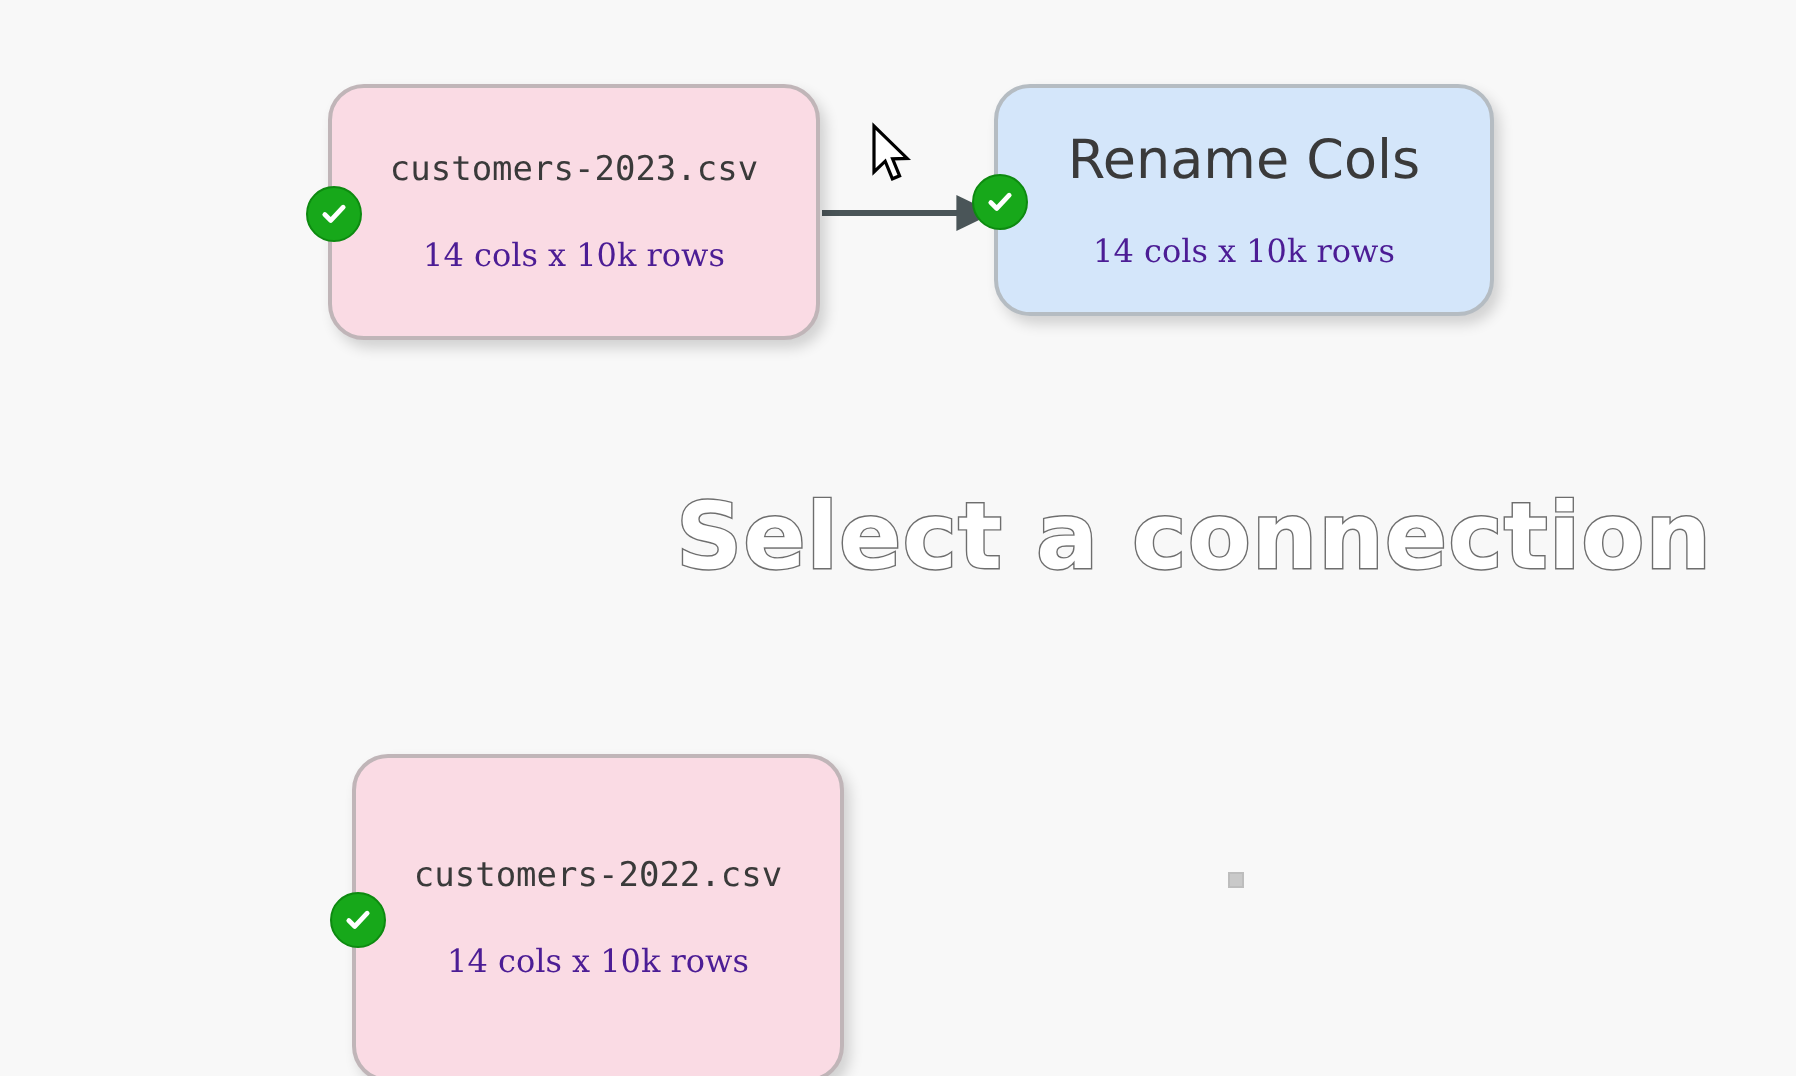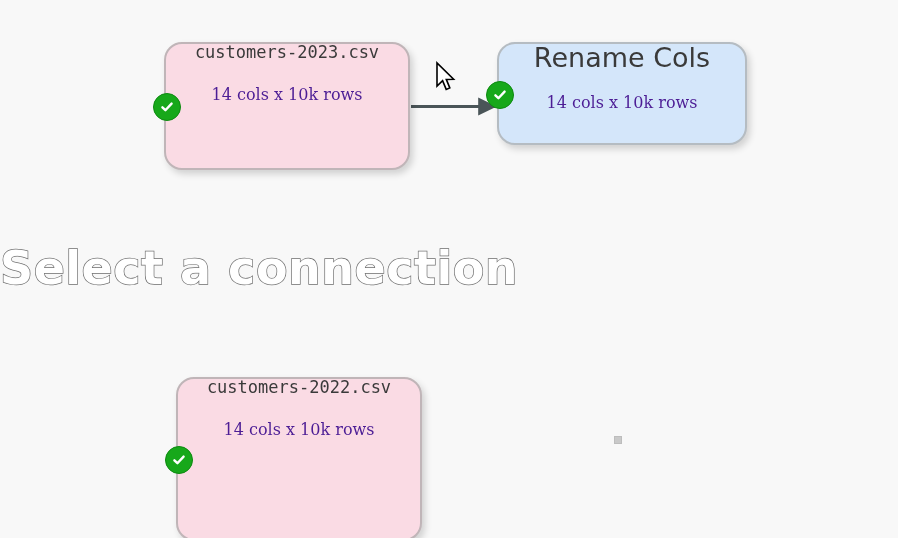--- a/index.html
+++ b/index.html
@@ -26,20 +26,21 @@
   
   .node {
     position: absolute;
     box-sizing: border-box;
     border-radius: 18px;
     border: 2px solid #b9b9b9;
     box-shadow: 3px 4px 7px rgba(0,0,0,0.16);
     display: flex;
     flex-direction: column;
     align-items: center;
+    justify-content: center;
   }
   .node.source {
     background: #fadbe4;
     border-color: #c0b5b8;
   }
   .node.transform {
     background: #d4e6fa;
     border-color: #b5bcc2;
   }
 
@@ -96,30 +97,31 @@
     width: 898px;
     height: 538px;
     pointer-events: none;
   }
 
   
   .hint-text {
     position: absolute;
     left: 0;
     width: 828px;
-    text-align: left;
+    text-align: right;
     font-family: "DejaVu Sans", sans-serif;
     font-size: 46px;
     font-weight: bold;
     letter-spacing: 0.5px;
     color: #ffffff;
     -webkit-text-stroke: 1.4px #6e6e6e;
     paint-order: stroke fill;
     white-space: nowrap;
     user-select: none;
+    padding-left: 28px;
   }
 
   
   .handle-dot {
     position: absolute;
     width: 8px;
     height: 8px;
     background: #c9c9c9;
     border: 1px solid #bdbdbd;
     box-sizing: border-box;
@@ -148,21 +150,21 @@
   <div class="node source" style="left:164px; top:42px; width:246px; height:128px;">
     <div class="node-title">customers-2023.csv</div>
     <div class="node-subtitle">14 cols x 10k rows</div>
     <div class="status-badge">
       <svg width="16" height="16" viewBox="0 0 16 16" aria-hidden="true">
         <path d="M3.4 8.3 L6.4 11.2 L12.6 4.6" fill="none" stroke="#ffffff" stroke-width="2.4" stroke-linecap="round" stroke-linejoin="round"></path>
       </svg>
     </div>
   </div>
 
-  <div class="node transform" style="left:497px; top:42px; width:250px; height:103px;">
+  <div class="node transform" style="left:497px; top:42px; width:250px; height:116px;">
     <div class="node-title">Rename Cols</div>
     <div class="node-subtitle">14 cols x 10k rows</div>
     <div class="status-badge">
       <svg width="16" height="16" viewBox="0 0 16 16" aria-hidden="true">
         <path d="M3.4 8.3 L6.4 11.2 L12.6 4.6" fill="none" stroke="#ffffff" stroke-width="2.4" stroke-linecap="round" stroke-linejoin="round"></path>
       </svg>
     </div>
   </div>
 
   <div class="hint-text" style="top:241px;">Select a connection</div>

